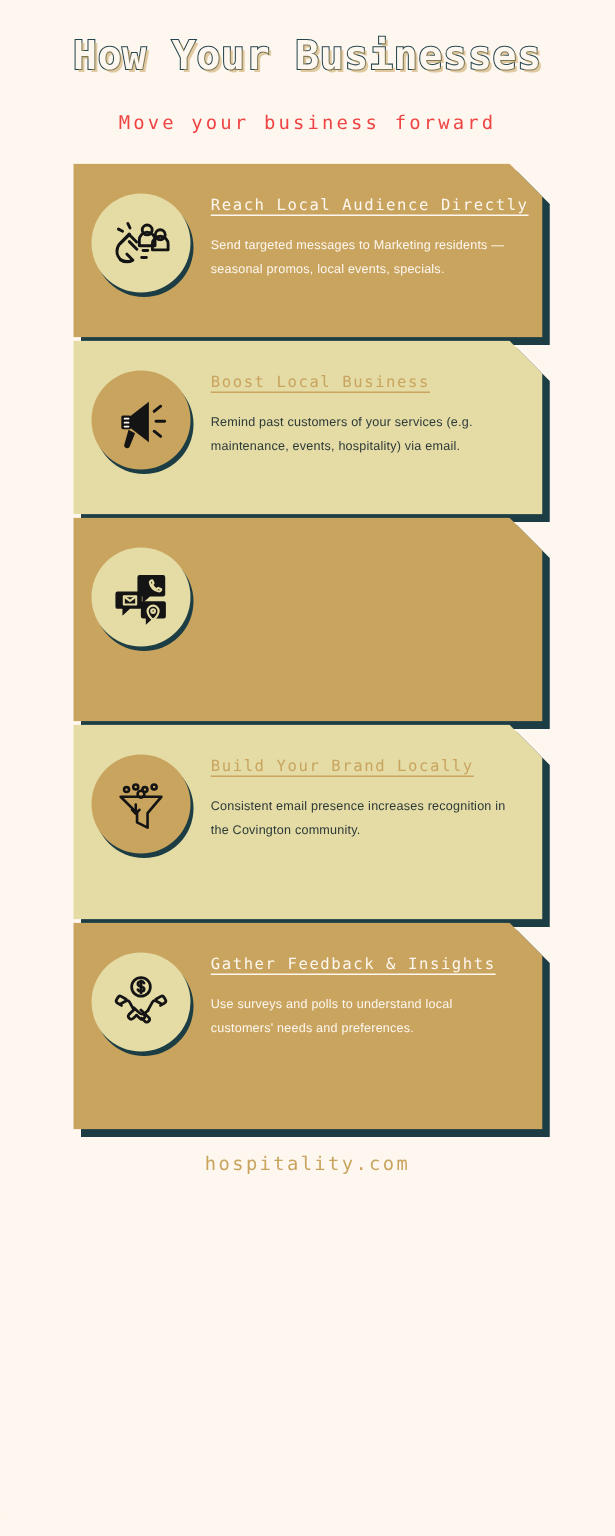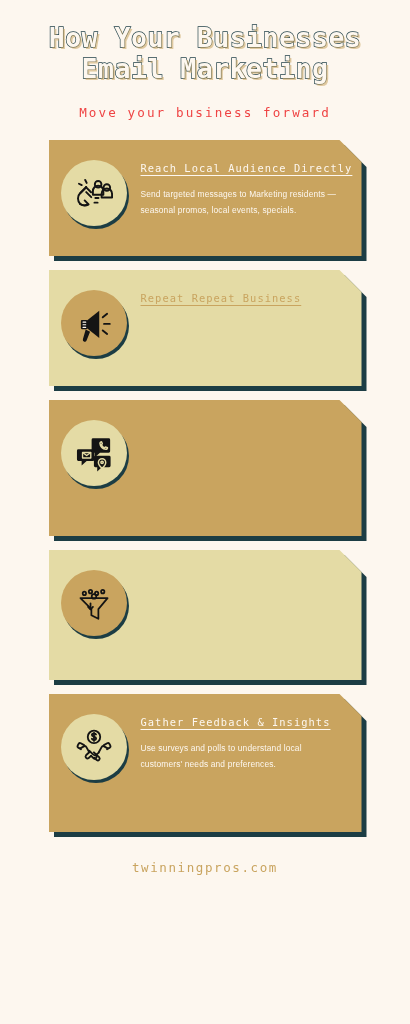--- a/index.html
+++ b/index.html
@@ -71,21 +71,21 @@
     width: 100%;
     margin-top: 20px;
     display: flex;
     flex-direction: column;
     align-items: center;
   }
 
   .card-wrap {
     position: relative;
     width: 313px;
-    margin-bottom: 14px;
+    margin-bottom: 2px;
   }
 
   .card-shadow {
     position: absolute;
     left: 5px;
     top: 5px;
     width: 313px;
     height: 100%;
     background: #1c3d44;
     clip-path: polygon(0 0, calc(100% - 22px) 0, 100% 22px, 100% 100%, 0 100%);
@@ -184,21 +184,20 @@
   }
 </style>
 </head>
 <body>
 
 <div class="page">
 
   <div class="header">
     <h1 class="title">
       <span class="title-line">How Your Businesses</span>
-      <span class="title-line">Email Marketing</span>
     </h1>
     <div class="subtitle">Move your business forward</div>
   </div>
 
   <div class="cards">
 
     <div class="card-wrap">
       <div class="card-shadow"></div>
       <div class="card dark h1">
         <div class="icon-shadow-wrap">
@@ -252,21 +251,22 @@
               </g>
               <g fill="none" stroke="#141414" stroke-width="2.2" stroke-linecap="round">
                 <path d="M34 17.5 l5 -4"></path>
                 <path d="M35.5 25 h6.5"></path>
                 <path d="M34 32.5 l5 4"></path>
               </g>
             </svg>
           </div>
         </div>
         <div class="card-text">
-          <span class="card-title">Repeat Repeat Business</span>
+          <span class="card-title">Boost Local Business</span>
+          <div class="card-body">Remind past customers of your services (e.g. maintenance, events, hospitality) via email.</div>
         </div>
       </div>
     </div>
 
     <div class="card-wrap">
       <div class="card-shadow"></div>
       <div class="card dark h3">
         <div class="icon-shadow-wrap">
           <div class="icon-circle-shadow"></div>
           <div class="icon-circle">
@@ -306,20 +306,24 @@
                 <path d="M17.2 28.4 l2.8 3 l2.8 -3"></path>
                 <circle cx="13" cy="13" r="1.9"></circle>
                 <circle cx="20" cy="11" r="1.9"></circle>
                 <circle cx="27" cy="13" r="1.9"></circle>
                 <circle cx="34" cy="11" r="1.9"></circle>
                 <circle cx="24" cy="16.5" r="2.6"></circle>
               </g>
             </svg>
           </div>
         </div>
+        <div class="card-text">
+          <span class="card-title">Build Your Brand Locally</span>
+          <div class="card-body">Consistent email presence increases recognition in the Covington community.</div>
+        </div>
       </div>
     </div>
 
     <div class="card-wrap">
       <div class="card-shadow"></div>
       <div class="card dark h5">
         <div class="icon-shadow-wrap">
           <div class="icon-circle-shadow"></div>
           <div class="icon-circle">
             <svg width="44" height="44" viewBox="0 0 48 48">
@@ -344,16 +348,16 @@
         <div class="card-text">
           <span class="card-title">Gather Feedback &amp; Insights</span>
           <div class="card-body">Use surveys and polls to understand local customers' needs and preferences.</div>
         </div>
       </div>
     </div>
 
   </div>
 
   <div class="footer">
-    <span class="footer-url">twinningpros.com</span>
+    <span class="footer-url">hospitality.com</span>
   </div>
 
 </div>
 
 </body></html>

